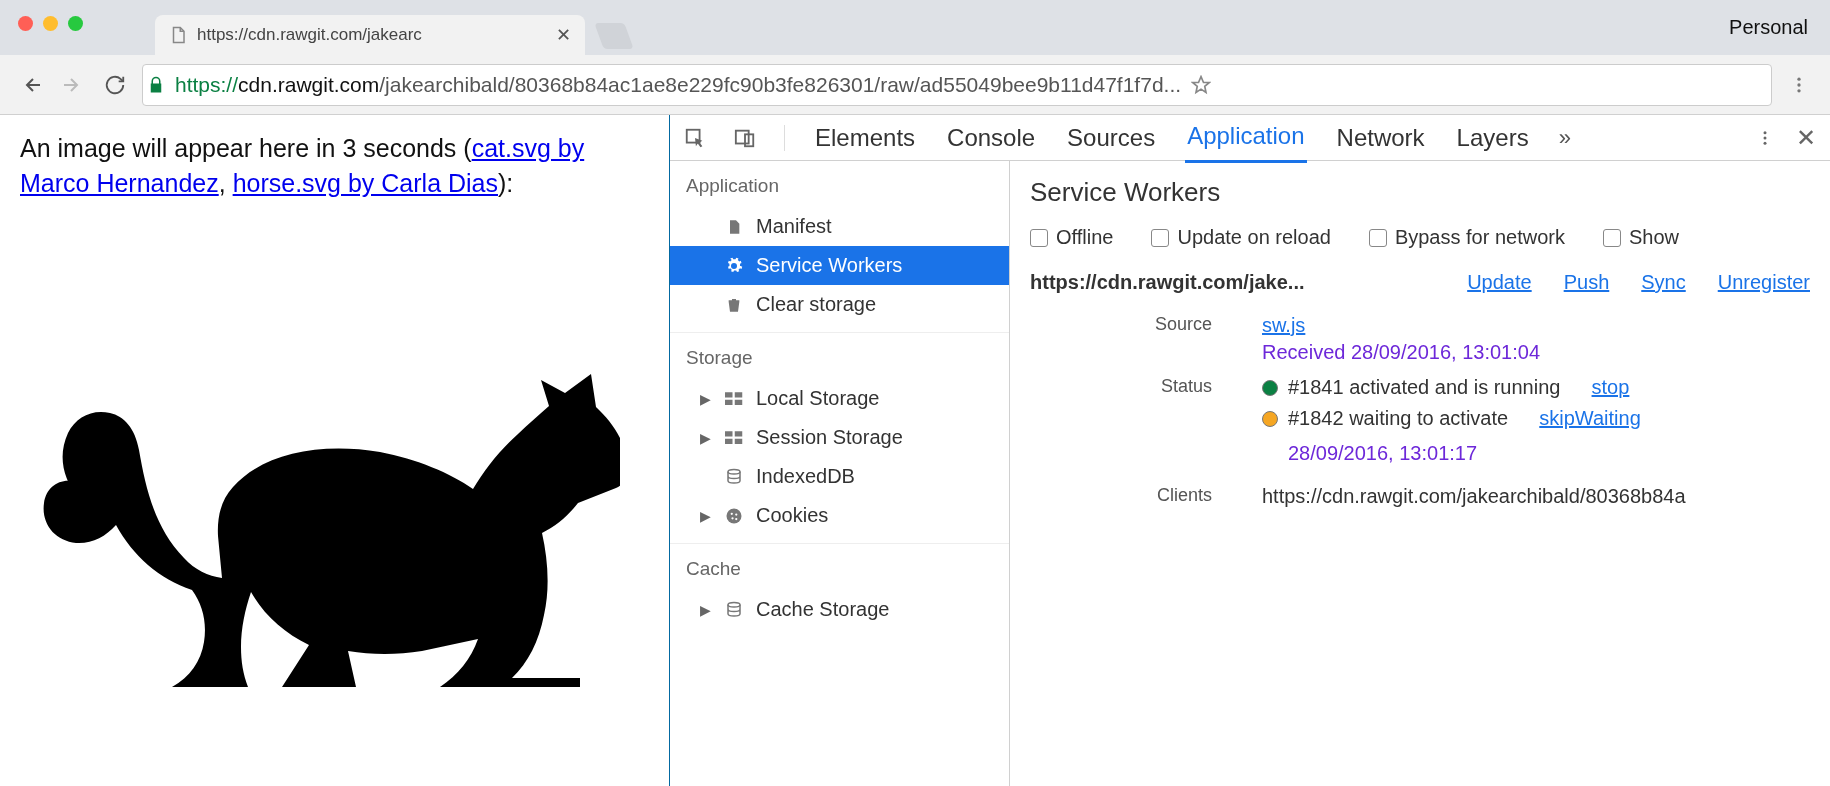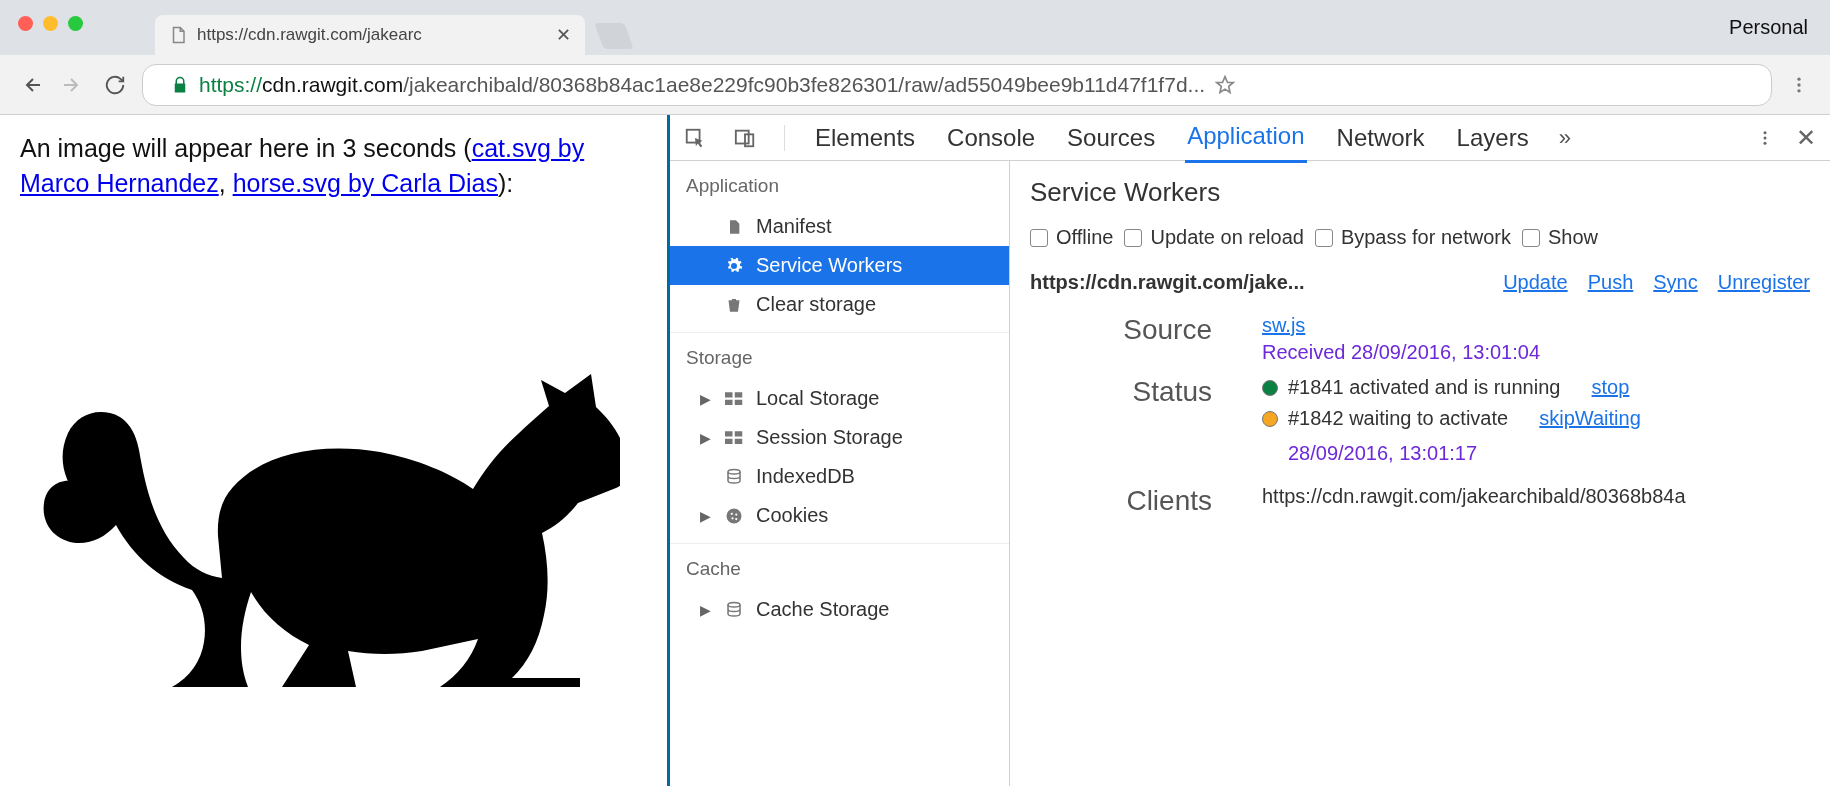--- a/index.html
+++ b/index.html
@@ -14,29 +14,29 @@
 .tab .favicon { width:18px; height:18px; }
 .tab .title { flex:1; white-space:nowrap; overflow:hidden; color:#444; font-size:17px; }
 .tab .close { color:#555; font-size:18px; }
 .newtab { width:30px; height:26px; background:#d0d3d8; border-radius:4px; margin-left:14px; margin-bottom:6px; transform:skewX(20deg); }
 .personal { position:absolute; right:22px; top:16px; font-size:20px; color:#111; }
 
 
 .toolbar { height:60px; background:#f2f2f2; display:flex; align-items:center; padding:0 16px; gap:12px; border-bottom:1px solid #d0d0d0; }
 .navbtn { width:30px; display:flex; align-items:center; justify-content:center; color:#555; }
 .navbtn.disabled { color:#bbb; }
-.omnibox { flex:1; height:42px; background:#fff; border:1px solid #ccc; border-radius:14px; display:flex; align-items:center; padding:0 28px; gap:10px; }
+.omnibox { flex:1; height:42px; background:#fff; border:1px solid #ccc; border-radius:4px; display:flex; align-items:center; padding:0 4px; gap:10px; }
 .lock { color:#0b8043; }
 .url { font-size:21px; color:#555; white-space:nowrap; overflow:hidden; }
 .url .secure{color:#0b8043;} .url .host{color:#111;}
 .star,.menu { color:#888; }
 
 
 .main { display:flex; height:671px; }
-.page { width:670px; background:#fff; padding:16px 20px; border-right:3px solid #0369a1; }
+.page { width:670px; background:#fff; padding:16px 20px; border-right:1px solid #0369a1; }
 .page p { font-size:25px; line-height:1.4; font-family:Georgia,"Times New Roman",serif; color:#111; }
 .page a { color:#0000ee; text-decoration:underline; }
 .catwrap { margin-top:6px; }
 
 
 .devtools { flex:1; background:#fff; display:flex; flex-direction:column; }
 .dt-tabs { height:46px; border-bottom:1px solid #d0d0d0; display:flex; align-items:center; padding:0 14px; gap:28px; color:#333; }
 .dt-tabs .icon { color:#666; }
 .dt-tab { font-size:24px; color:#333; padding:10px 2px; }
 .dt-tab.active { color:#1a73e8; border-bottom:3px solid #1a73e8; }
@@ -48,31 +48,31 @@
 .sb-item { display:flex; align-items:center; gap:12px; padding:8px 16px 8px 30px; font-size:20px; color:#333; }
 .sb-item.selected { background:#1a73e8; color:#fff; }
 .sb-item .arrow { width:12px; color:#666; font-size:14px; }
 .sb-item.selected .arrow{color:#fff;}
 .sb-item .ic { width:20px; display:flex; justify-content:center; color:#666; }
 .sb-item.selected .ic{color:#fff;}
 .sb-group { border-top:1px solid #eee; margin-top:8px; }
 
 .panel { flex:1; padding:16px 20px; overflow:auto; }
 .panel h2 { font-size:26px; font-weight:400; margin-bottom:18px; }
-.checks { display:flex; gap:11px; align-items:center; margin-bottom:22px; font-size:20px; color:#333; flex-wrap:nowrap; }
+.checks { display:flex; gap:38px; align-items:center; margin-bottom:22px; font-size:20px; color:#333; flex-wrap:nowrap; }
 .chk { display:flex; align-items:center; gap:8px; }
 .chk .box { width:18px; height:18px; border:1.5px solid #888; border-radius:3px; }
 
 .sw-head { display:flex; gap:22px; margin-bottom:20px; }
 .sw-head .scope { font-weight:600; font-size:20px; flex:0 0 auto; }
-.sw-head .actions { margin-left:auto; display:flex; gap:20px; }
+.sw-head .actions { margin-left:auto; display:flex; gap:32px; }
 .lnk { color:#1a73e8; text-decoration:underline; font-size:20px; }
 
 .kv { display:flex; margin-bottom:12px; align-items:flex-start; }
-.kv .k { width:200px; text-align:right; padding-right:18px; color:#555; font-size:28px; }
+.kv .k { width:200px; text-align:right; padding-right:18px; color:#555; font-size:18px; }
 .kv .v { flex:1; font-size:20px; color:#333;margin-left:32px; }
 .kv .v .sub { color:#6d28d9; margin-top:4px; }
 .statusline { display:flex; align-items:center; gap:10px; margin-bottom:8px; }
 .bullet { width:16px; height:16px; border-radius:50%; border:1px solid #777; }
 .bullet.green{background:#0b8043;} .bullet.orange{background:#f5a623;}
 
 svg { display:block; }
 </style>
 </head>
 <body>

